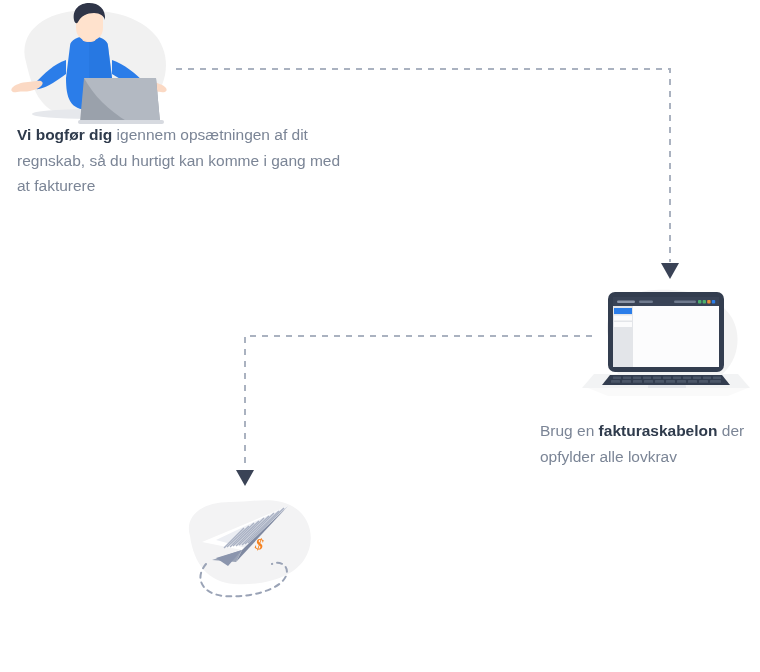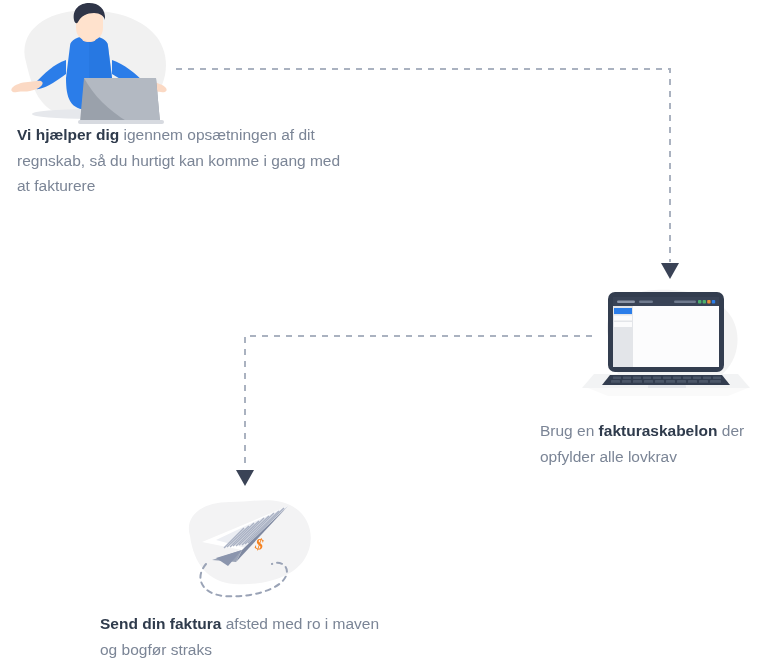--- a/index.html
+++ b/index.html
@@ -101,21 +101,21 @@
       <path d="M66 18 C64 7 72 1 81 1 C91 1 98 7 97 18 C96 14 92 11 86 11
                C79 11 73 14 70 20 C69 22 67 22 66 18 Z" fill="#2f3548"></path>
 
       <path d="M76 76 L148 76 L152 120 L72 120 Z" fill="#9aa1ab"></path>
       <path d="M76 76 L148 76 L152 120 L120 120 C100 108 86 94 76 76 Z" fill="#b3b9c2"></path>
       <rect x="70" y="118" width="86" height="4" rx="2" fill="#d7dae0"></rect>
     </svg>
   </div>
 
   <div class="caption caption-person">
-    <b>Vi hjælper dig</b><span> igennem opsætningen af dit regnskab, så du hurtigt kan komme i gang med at fakturere</span>
+    <b>Vi bogfør dig</b><span> igennem opsætningen af dit regnskab, så du hurtigt kan komme i gang med at fakturere</span>
   </div>
 
   <div class="illo illo-laptop">
     <svg viewBox="0 0 180 122" width="180" height="122">
 
       <path d="M30 58 C24 34 46 14 76 12 C108 10 142 18 154 40 C166 62 158 90 136 102
                C112 114 78 116 54 108 C36 101 34 80 30 58 Z" fill="#f3f3f3"></path>
 
       <rect x="30" y="14" width="116" height="80" rx="7" fill="#333d4f"></rect>
 
@@ -200,17 +200,14 @@
 
       <path d="M112 16 L60 72 L66 60 Z" fill="#7f89a1"></path>
 
       <path d="M66 60 L60 72 L36 70 Z" fill="#9aa3b6"></path>
       <path d="M66 60 L40 68 L52 76 Z" fill="#8b95ad"></path>
 
       <text x="78" y="58" font-family="Liberation Serif, serif" font-size="16" font-weight="700" fill="#f58220" transform="rotate(18 78 58)">$</text>
     </svg>
   </div>
 
-  <div class="caption caption-plane">
-    <b>Send din faktura</b><span> afsted med ro i maven og bogfør straks</span>
-  </div>
 
 </div>
 
 </body></html>

